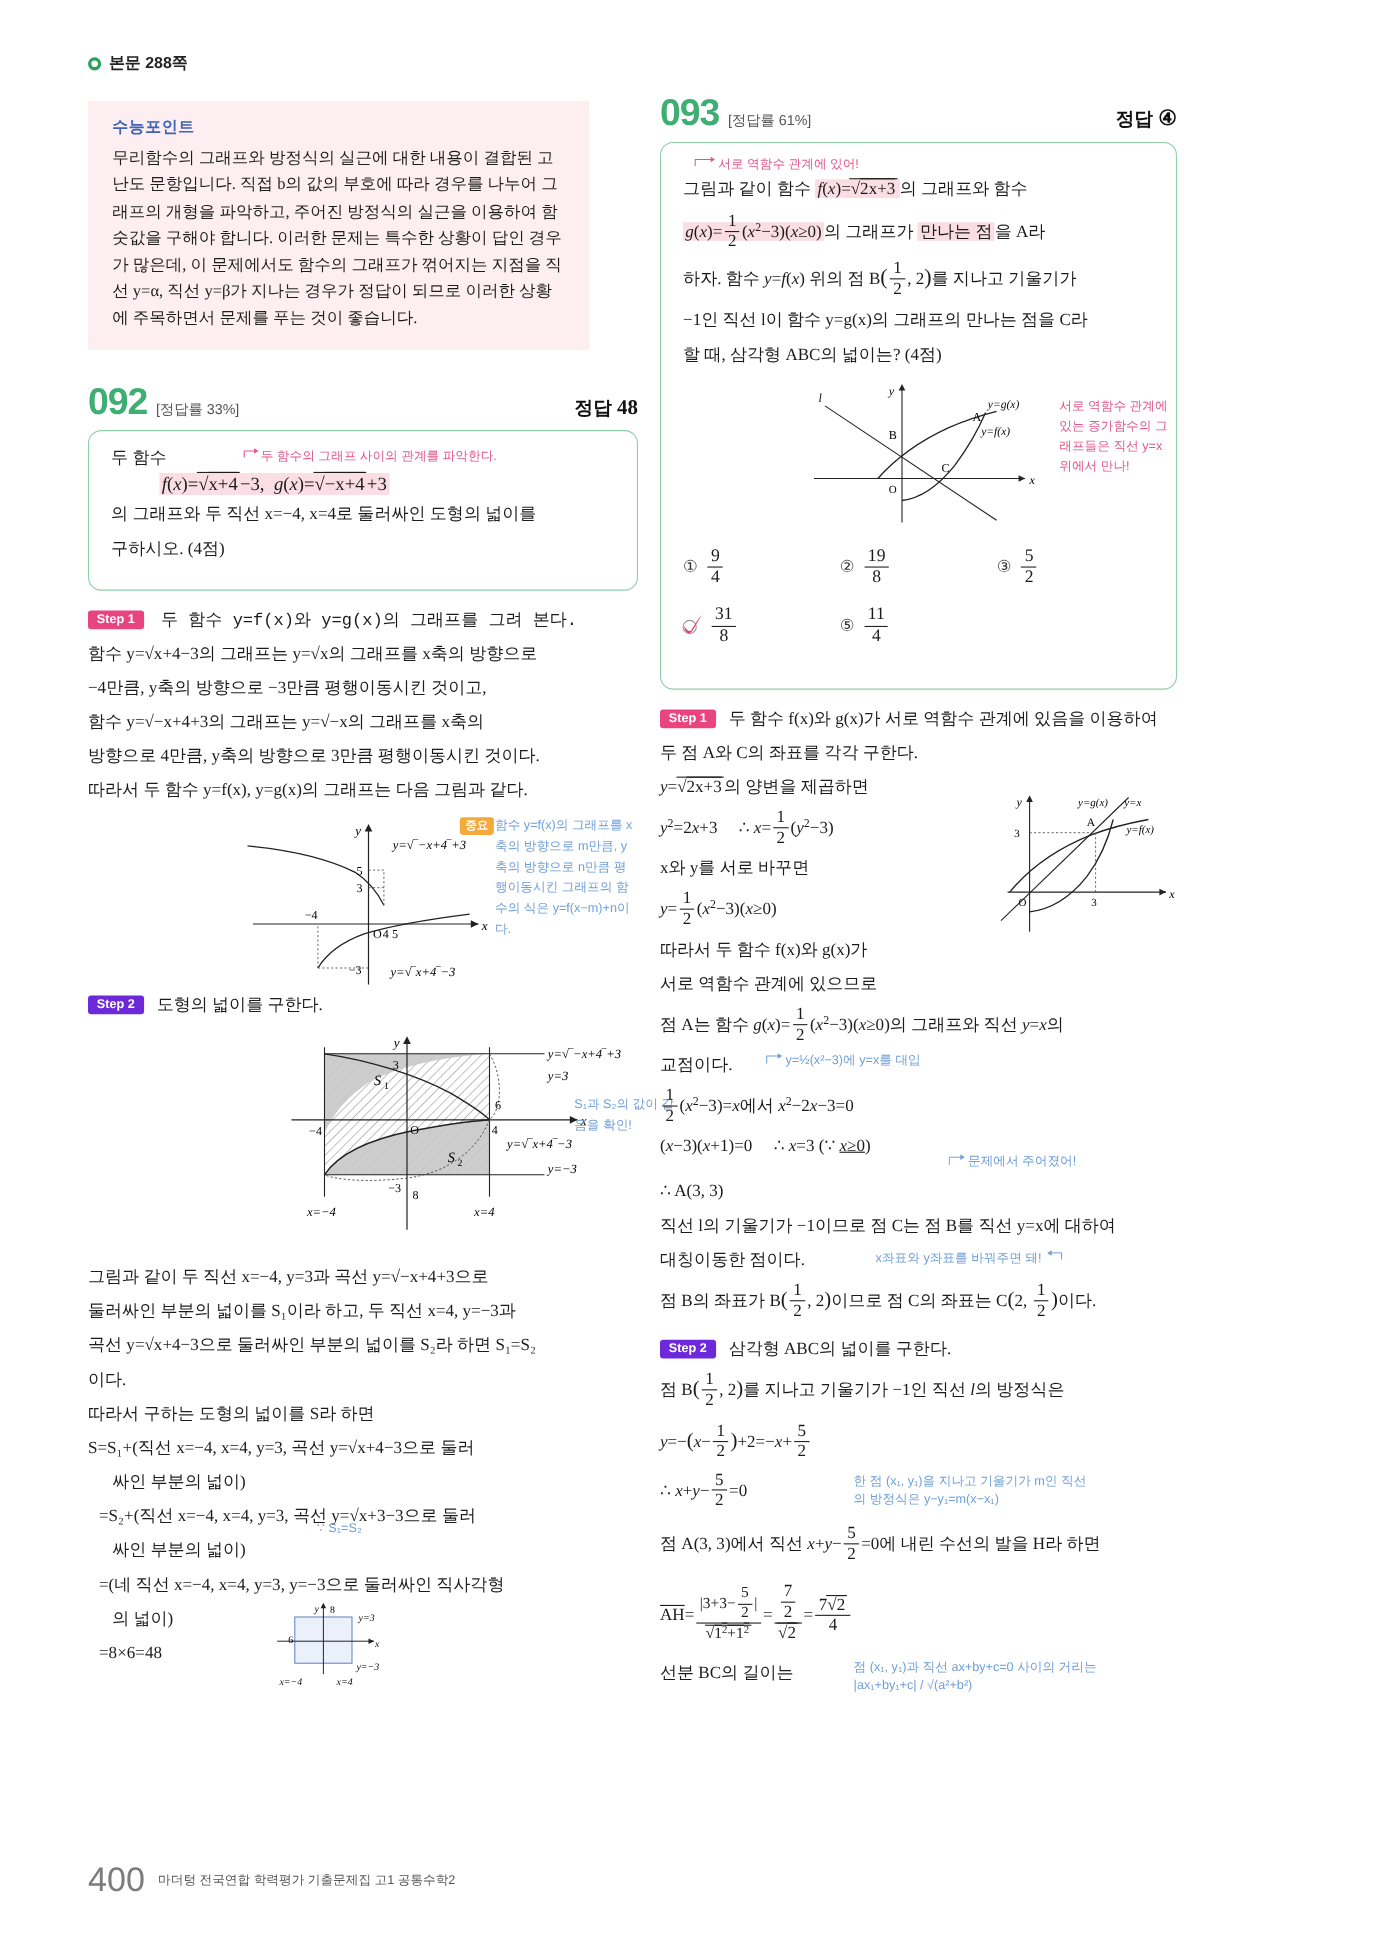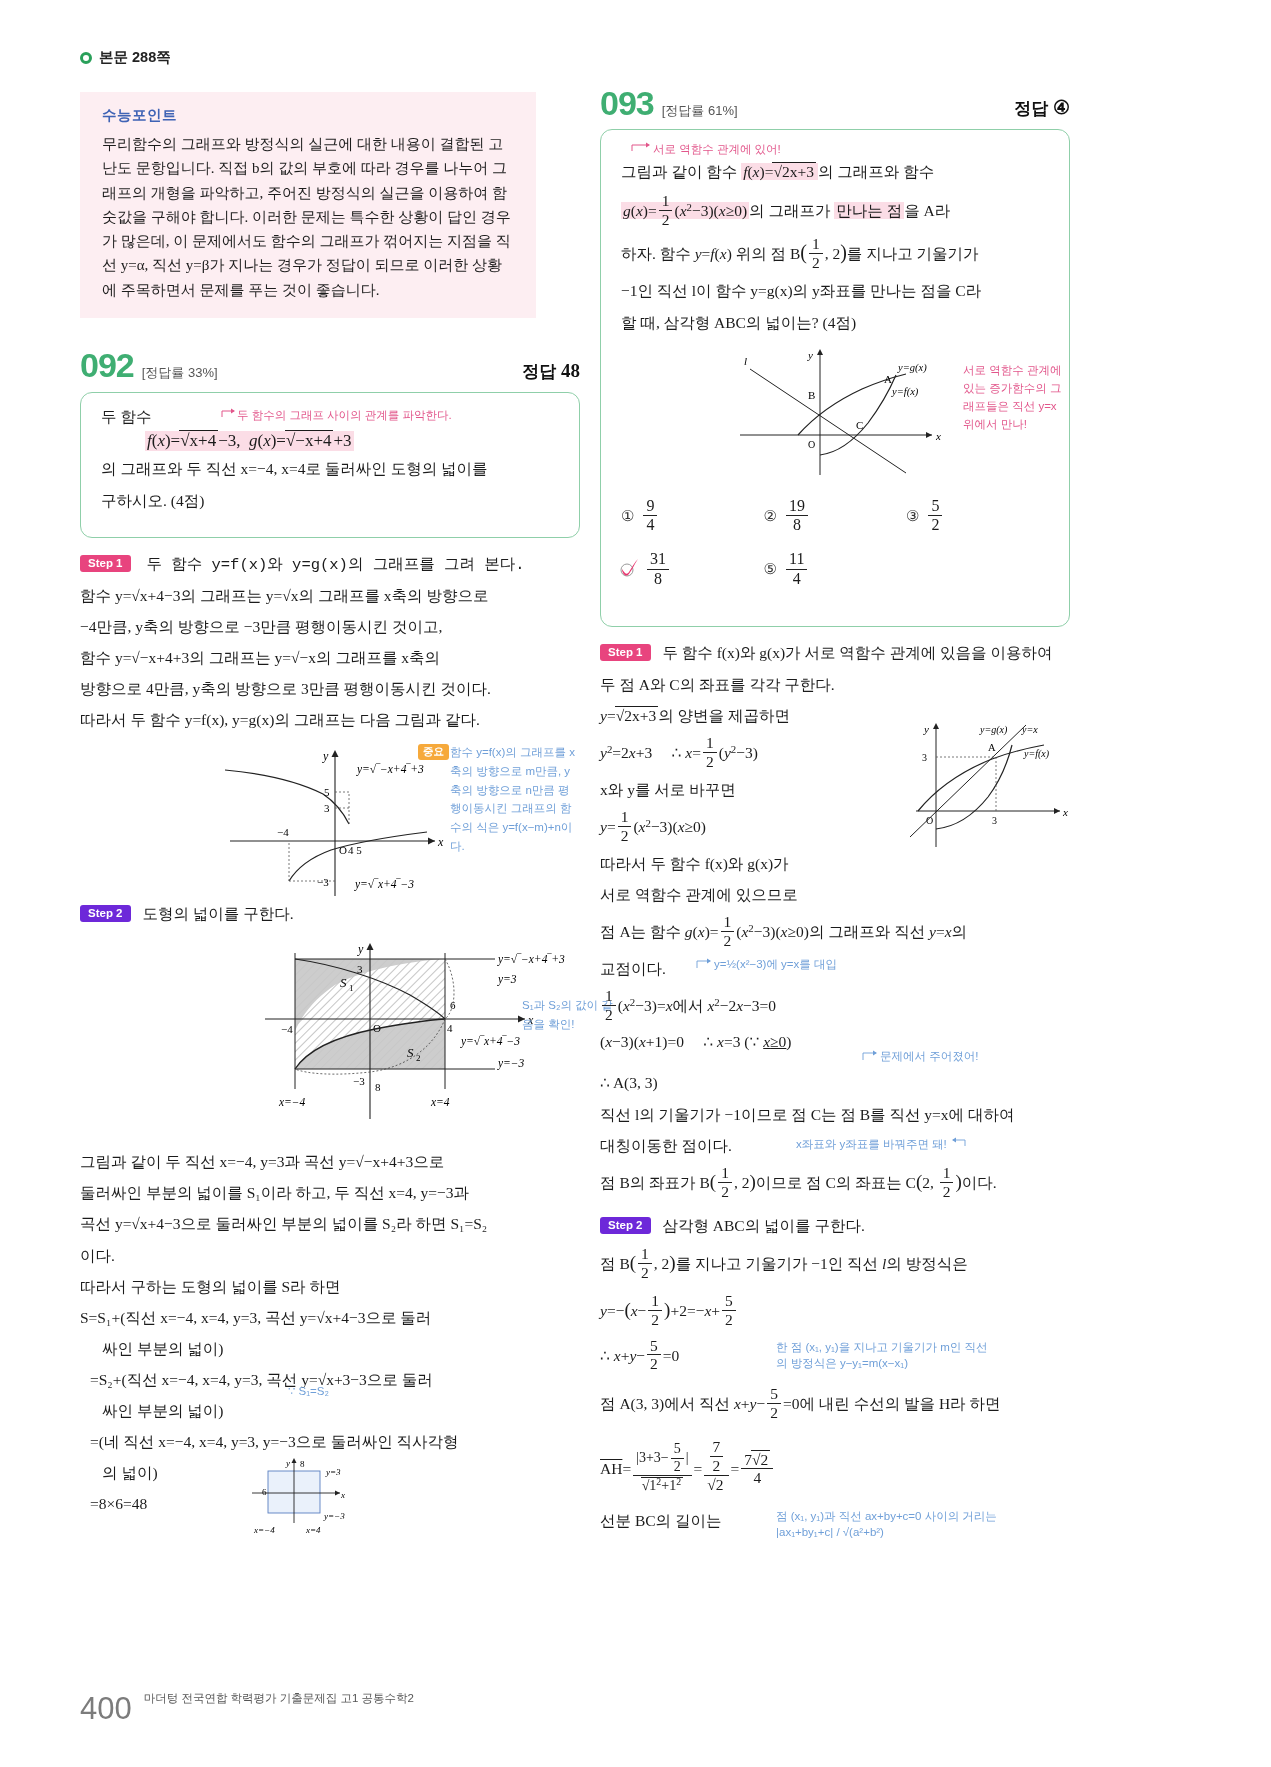--- a/index.html
+++ b/index.html
@@ -64,21 +64,21 @@
 
   
   .choices{margin-top:14px;}
   .chrow{display:flex;margin-bottom:16px;}
   .ch{width:33.3%;display:flex;align-items:center;font-size:16px;}
   .ch .mk{font-size:15px;margin-right:7px;color:#333;}
   .check{display:inline-block;width:17px;height:17px;margin-right:7px;position:relative;}
   .check svg{position:absolute;left:-2px;top:-3px;}
 
   
-  .footer{position:absolute;left:80px;bottom:40px;display:flex;align-items:flex-start;gap:12px;}
+  .footer{position:absolute;left:80px;bottom:40px;display:flex;align-items:center;gap:12px;}
   .footer .pg{font-family:"Liberation Sans",sans-serif;font-size:31px;color:#7c7c7c;}
   .footer .ft{font-family:"Liberation Sans",sans-serif;font-size:11.5px;color:#555;}
 
   .fig{display:block;margin:6px auto;}
   .imp{display:inline-block;background:#f6a93b;color:#fff;font-family:"Liberation Sans",sans-serif;
     font-size:10.5px;font-weight:bold;border-radius:3px;padding:1px 5px;}
   sup.sup{font-size:.7em;vertical-align:0.5em;}
 </style>
 </head>
 <body>
@@ -258,21 +258,21 @@
           <text x="92" y="66" font-size="9" font-family="Liberation Serif" font-style="italic">y=−3</text>
           <text x="22" y="80" font-size="9" font-family="Liberation Serif" font-style="italic">x=−4</text>
           <text x="74" y="80" font-size="9" font-family="Liberation Serif" font-style="italic">x=4</text>
         </svg>
       </div>
     </div>
   </div>
 
   <div class="colR">
 
-    <div class="pnum" style="margin-top:0;align-items:flex-end;">
+    <div class="pnum" style="margin-top:0;">
       <span class="n">093</span>
       <span class="rate">[정답률 61%]</span>
       <span class="ans">
         <span>정답</span> <b>④</b>
       </span>
     </div>
 
     <div class="qbox" style="padding-bottom:22px;">
       <div style="height:16px;position:relative;">
         <span class="note-pink" style="position:absolute;left:10px;top:-2px;">
@@ -284,21 +284,21 @@
       </div>
       <p>
         <span>그림과 같이 함수 </span><span class="hl"><i>f</i>(<i>x</i>)=<span class="sq">√<span style="text-decoration:overline">2x+3</span></span></span><span>의 그래프와 함수</span>
       </p>
       <p>
         <span class="hl"><i>g</i>(<i>x</i>)=<span class="frac"><span class="num">1</span><span class="den">2</span></span>(<i>x</i><sup class="sup">2</sup>−3)(<i>x</i>≥0)</span>의 그래프가 <span class="hl">만나는 점</span>을 A라
       </p>
       <p>
         하자. 함수 <i>y</i>=<i>f</i>(<i>x</i>) 위의 점 B<span style="font-size:20px">(</span><span class="frac"><span class="num">1</span><span class="den">2</span></span>, 2<span style="font-size:20px">)</span>를 지나고 기울기가
       </p>
-      <p>−1인 직선 l이 함수 y=g(x)의 y좌표를 만나는 점을 C라</p>
+      <p>−1인 직선 l이 함수 y=g(x)의 그래프의 만나는 점을 C라</p>
       <p>할 때, 삼각형 ABC의 넓이는? (4점)</p>
 
       <div style="position:absolute;right:-2px;top:230px;width:108px;">
         <span class="note-pink">서로 역함수 관계에 있는 증가함수의 그래프들은 직선 y=x 위에서 만나!</span>
       </div>
 
       <svg width="250" height="140" style="display:block;margin:6px auto 2px auto;">
         <line x1="30" y1="92" x2="222" y2="92" stroke="#222" stroke-width="1"></line>
         <path d="M222 92 l-6 -3 l0 6 Z" fill="#222"></path>
         <line x1="110" y1="132" x2="110" y2="10" stroke="#222" stroke-width="1"></line>

